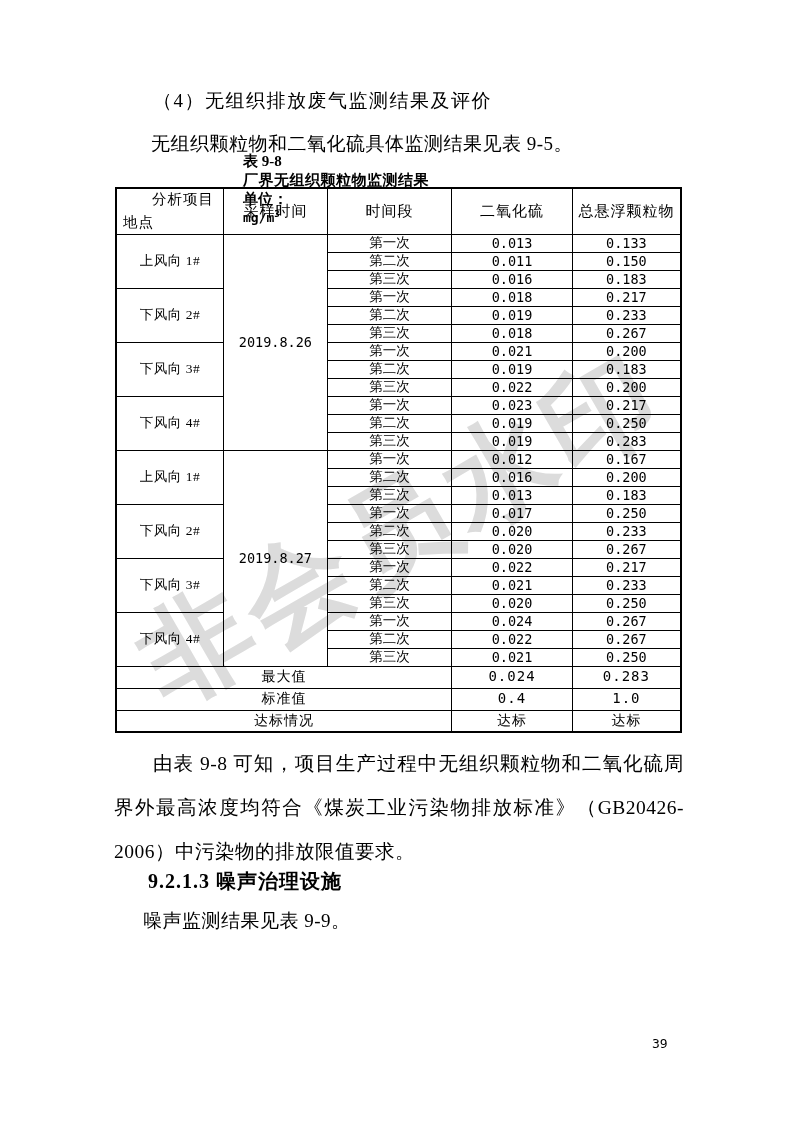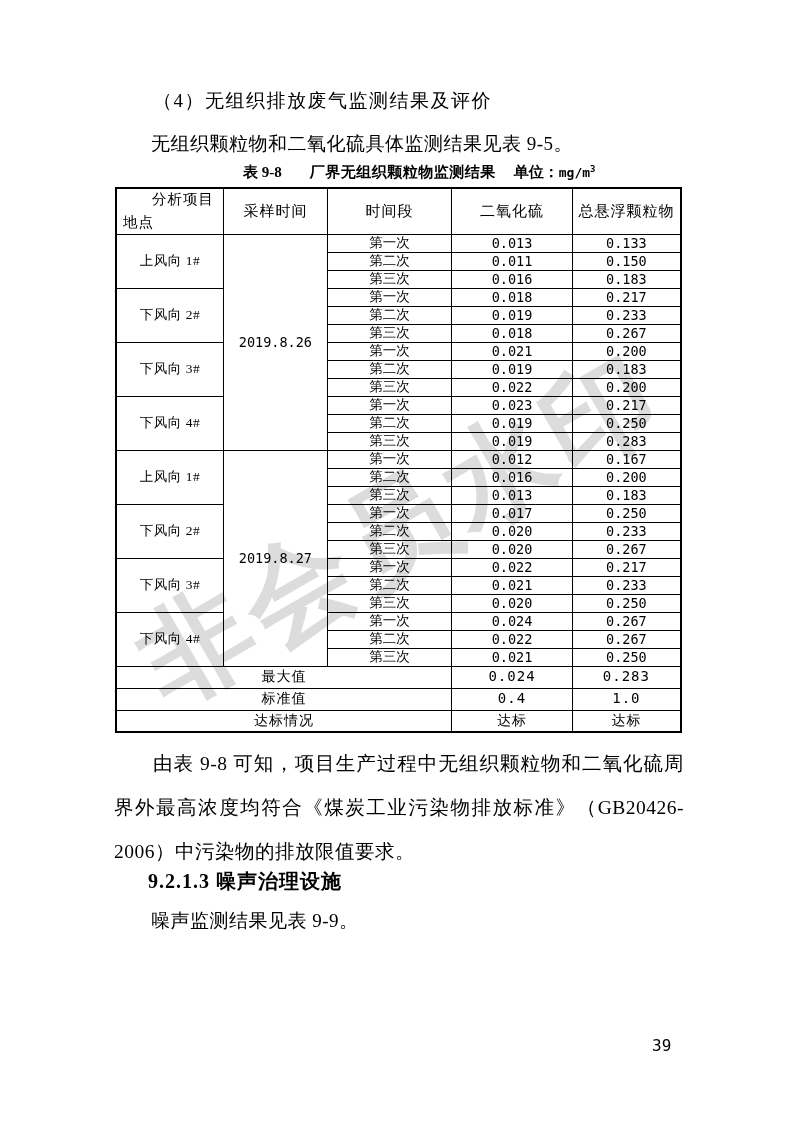--- a/index.html
+++ b/index.html
@@ -31,23 +31,23 @@
   .sec-heading {
     position:absolute; left:153px; top:88px;
     font-size:19px; letter-spacing:1.5px; font-weight:normal;
   }
   .intro-para {
     position:absolute; left:151px; top:131px;
     font-size:19px; letter-spacing:0.5px;
   }
 
   .tbl-caption {
-    position:absolute; left:115px; top:163px; width:567px;
+    position:absolute; left:115px; top:152px; width:567px;
     font-weight:bold; font-size:15px;
-    display:flex; align-items:baseline;
+    display:flex; align-items:baseline;flex-direction:column;
   }
   .cap-label { margin-left:128px; }
   .cap-title { margin-left:28px; letter-spacing:0.5px; }
   .cap-unit-label { margin-left:18px; }
   .cap-unit-value {
     font-weight:bold; font-size:13px;
     font-family:"DejaVu Sans Mono", monospace;
   }
   .cap-unit-value sup { font-size:9px; }
 
@@ -88,26 +88,26 @@
     position:absolute; left:114px; top:742px; width:570px;
     font-size:19.5px; line-height:44px;
     text-align:justify; text-indent:2em;
     letter-spacing:0.5px;
   }
   .sub-heading {
     position:absolute; left:148px; top:868px;
     font-size:20px; font-weight:bold; letter-spacing:1px;
   }
   .noise-para {
-    position:absolute; left:151px; top:908px;
+    position:absolute; left:143px; top:908px;
     font-size:19px; letter-spacing:0.5px;
   }
   .page-number {
     position:absolute; left:652px; top:1036px;
-    font-size:16px; font-family:"DejaVu Sans Mono", monospace;
+    font-size:13px; font-family:"DejaVu Sans Mono", monospace;
   }
 </style>
 </head>
 <body>
 
 <div class="page">
 
   <div class="watermark">非会员水印</div>
 
   <div class="content">

